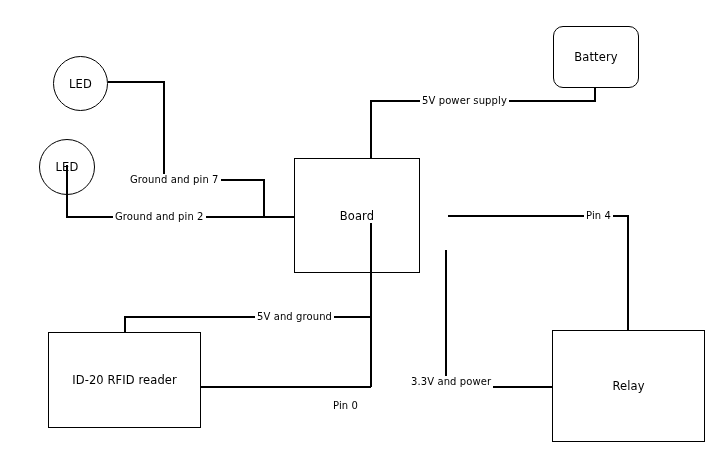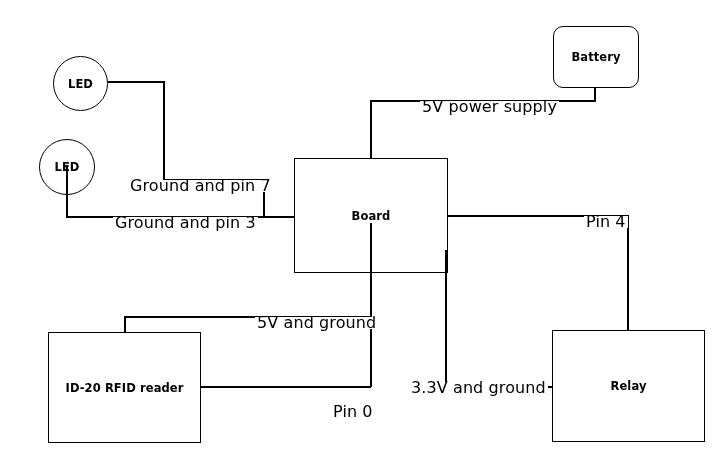--- a/index.html
+++ b/index.html
@@ -24,32 +24,30 @@
     width: 725px;
     height: 459px;
   }
   .node-label {
     position: absolute;
     font-size: 11.5px;
     color: #000000;
     white-space: nowrap;
     text-align: center;
     letter-spacing: 0.1px;
-    font-weight: bold;
   }
   .edge-label {
     position: absolute;
-    font-size: 16px;
+    font-size: 10px;
     color: #000000;
     white-space: nowrap;
     background: #ffffff;
     padding: 0 2px;
     line-height: 12px;
     letter-spacing: 0.1px;
-    margin-top: 6px;
   }
   .shape-box {
     position: absolute;
     border: 1.2px solid #000000;
     background: transparent;
     box-sizing: border-box;
   }
   .shape-rounded {
     border-radius: 10px;
   }
@@ -96,43 +94,43 @@
   </svg>
 
   <div class="shape-circle centered" style="left:53px; top:56px; width:55px; height:55px;">
     <span class="node-label" style="position:static;">LED</span>
   </div>
 
   <div class="shape-circle centered" style="left:39px; top:139px; width:56px; height:56px;">
     <span class="node-label" style="position:static;">LED</span>
   </div>
 
-  <div class="shape-box centered" style="left:294px; top:158px; width:154px; height:115px;">
+  <div class="shape-box centered" style="left:294px; top:158px; width:126px; height:115px;">
     <span class="node-label" style="position:static; background:#ffffff; padding:0 3px;">Board</span>
   </div>
 
   <div class="shape-box shape-rounded centered" style="left:553px; top:26px; width:86px; height:62px;">
     <span class="node-label" style="position:static;">Battery</span>
   </div>
 
-  <div class="shape-box centered" style="left:48px; top:332px; width:153px; height:111px;">
+  <div class="shape-box centered" style="left:48px; top:332px; width:153px; height:96px;">
     <span class="node-label" style="position:static;">ID-20 RFID reader</span>
   </div>
 
   <div class="shape-box centered" style="left:552px; top:330px; width:153px; height:112px;">
     <span class="node-label" style="position:static;">Relay</span>
   </div>
 
   <span class="edge-label" style="left:128px; top:174px;">Ground and pin 7</span>
 
-  <span class="edge-label" style="left:113px; top:211px;">Ground and pin 3</span>
+  <span class="edge-label" style="left:113px; top:211px;">Ground and pin 2</span>
 
   <span class="edge-label" style="left:420px; top:95px;">5V power supply</span>
 
   <span class="edge-label" style="left:584px; top:210px;">Pin 4</span>
 
-  <span class="edge-label" style="left:409px; top:376px;">3.3V and ground</span>
+  <span class="edge-label" style="left:409px; top:376px;">3.3V and power</span>
 
   <span class="edge-label" style="left:255px; top:311px;">5V and ground</span>
 
   <span class="edge-label" style="left:331px; top:400px;">Pin 0</span>
 
 </div>
 
 </body></html>

